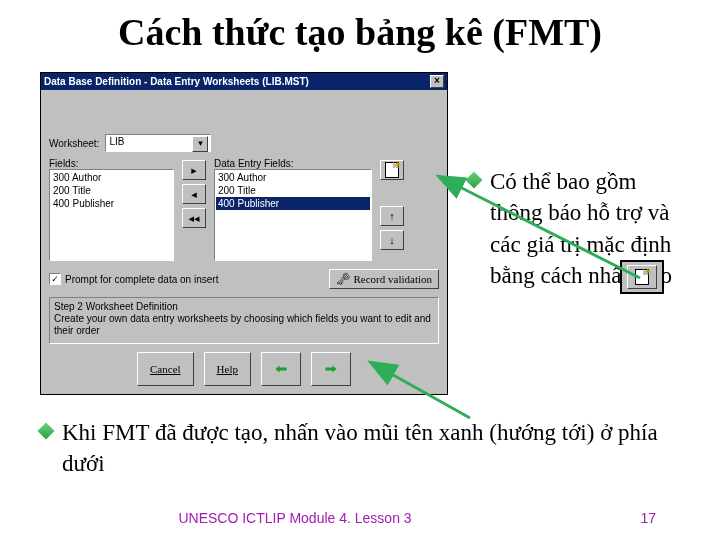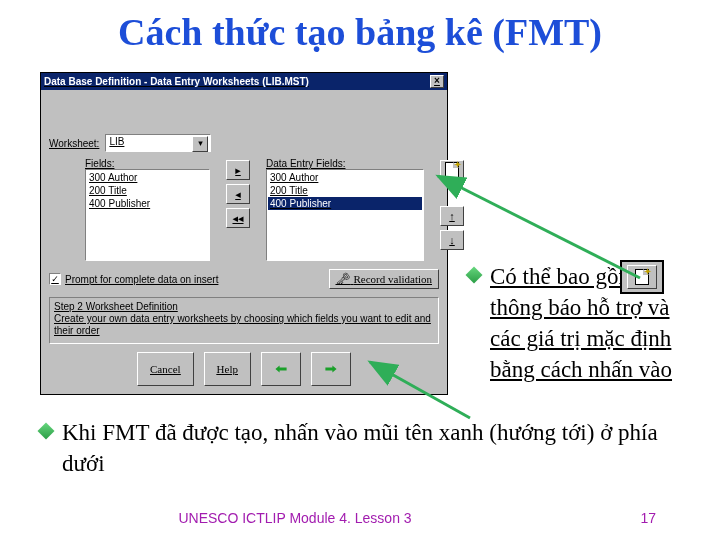--- a/index.html
+++ b/index.html
@@ -6,25 +6,25 @@
   body {
     width: 720px; height: 540px;
     font-family: "Times New Roman", serif;
     background: #fff;
     position: relative;
     overflow: hidden;
   }
   .slide { width: 100%; height: 100%; position: relative; padding: 10px 40px 0 40px; }
   .title {
     font-size: 38px;
-    color: #1d4ed8;
+    color: #000000;
     text-align: center;
     margin-bottom: 18px;
   }
-  .content-row { display: flex; gap: 20px; align-items: flex-end; text-decoration: underline; }
+  .content-row { display: flex; gap: 20px; align-items: center; }
   .dialog {
     width: 408px;
     border: 1px solid #000;
     font-family: Tahoma, sans-serif;
     font-size: 10px;
     background: #c0c0c0;
     flex: none;
   }
   .titlebar {
     background: linear-gradient(#0a246a,#0a246a);
@@ -49,21 +49,21 @@
     background:#fff; border:1px solid #808080; border-right-color:#fff; border-bottom-color:#fff;
     height:18px; padding:1px 3px; font-size:10px;
   }
   .wksel { width:106px; margin-left:6px; position:relative; }
   .wksel::after {
     content:"▾"; position:absolute; right:2px; top:1px;
     width:14px; height:14px; background:#c0c0c0;
     border:1px solid #fff; border-right-color:#404040; border-bottom-color:#404040;
     font-size:9px; text-align:center; line-height:13px;
   }
-  .cols { display:flex; gap:16px;margin-left:36px; }
+  .cols { display:flex; gap:8px; }
   .listbox {
     background:#fff; border:1px solid #808080; border-right-color:#fff; border-bottom-color:#fff;
     width:125px; height:92px; padding:1px; font-size:10px; line-height:13px;
   }
   .listbox2 { width:158px; }
   .li { padding:0 2px; white-space:nowrap; overflow:hidden; }
   .li.sel { background:#0a246a; color:#fff; }
   .btncol { display:flex; flex-direction:column; gap:4px; justify-content:flex-start; padding-top:2px; }
   .btn {
     width:24px; height:20px;

